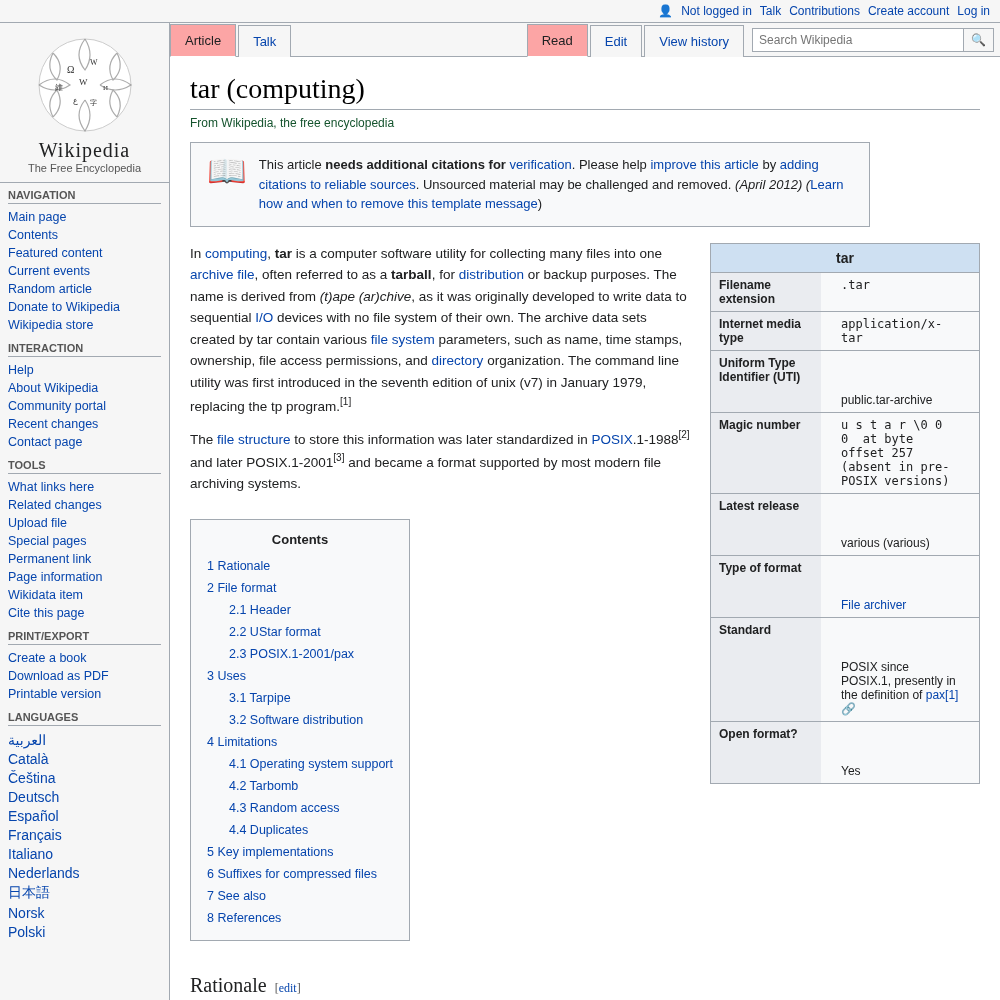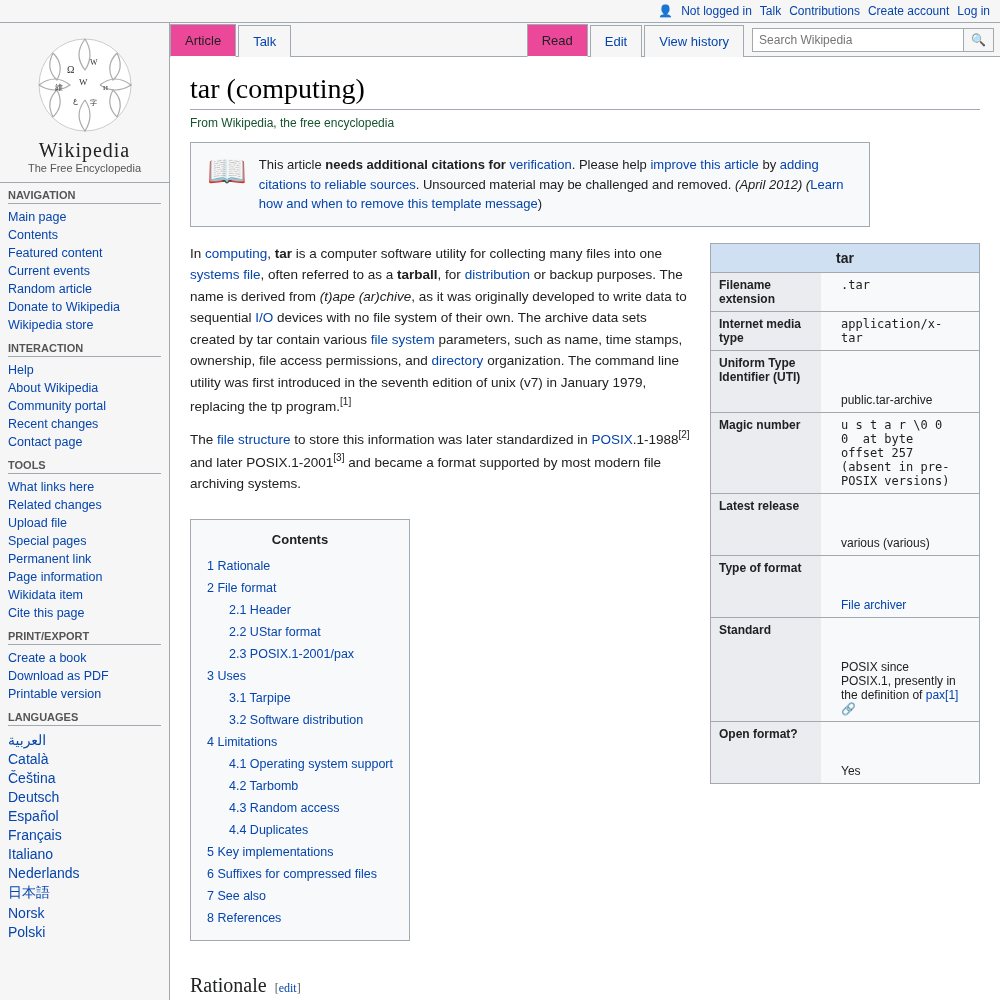--- a/index.html
+++ b/index.html
@@ -88,21 +88,21 @@
       border: 1px solid #a2a9b1;
       border-bottom: none;
       background: #f6f6f6;
       cursor: pointer;
       color: #0645ad;
       margin-right: 2px;
       position: relative;
       top: 1px;
     }
     .tab.active {
-      background: #ec4899;
+      background: #fca5a5;
       border-bottom: 1px solid #fff;
       color: #202122;
       font-weight: normal;
     }
     .tab-right {
       margin-left: auto;
       display: flex;
       align-items: center;
       gap: 0;
     }
@@ -375,21 +375,21 @@
           by <a>adding citations to reliable sources</a>.
           Unsourced material may be challenged and removed.
           <i> (April 2012) (</i><a>Learn how and when to remove this template message</a>)
         </div>
       </div>
 
       <div id="article-body-layout">
         <div id="article-body">
           <p>
             In <a>computing</a>, <b>tar</b> is a computer software utility for collecting many files into one
-            <a>systems file</a>, often referred to as a <b>tarball</b>, for
+            <a>archive file</a>, often referred to as a <b>tarball</b>, for
             <a>distribution</a> or backup purposes. The name is derived from
             <i>(t)ape (ar)chive</i>, as it was originally developed to write data to sequential
             <a>I/O</a> devices with no file system of their own. The archive data sets created by tar contain various
             <a>file system</a> parameters, such as name, time stamps, ownership, file access permissions, and
             <a>directory</a> organization. The command line utility was first introduced in the seventh edition of unix (v7) in January 1979, replacing the tp program.<sup>[1]</sup>
           </p>
           <p>
             The <a>file structure</a> to store this information was later standardized in
             <a>POSIX</a>.1-1988<sup>[2]</sup>
             and later POSIX.1-2001<sup>[3]</sup>

